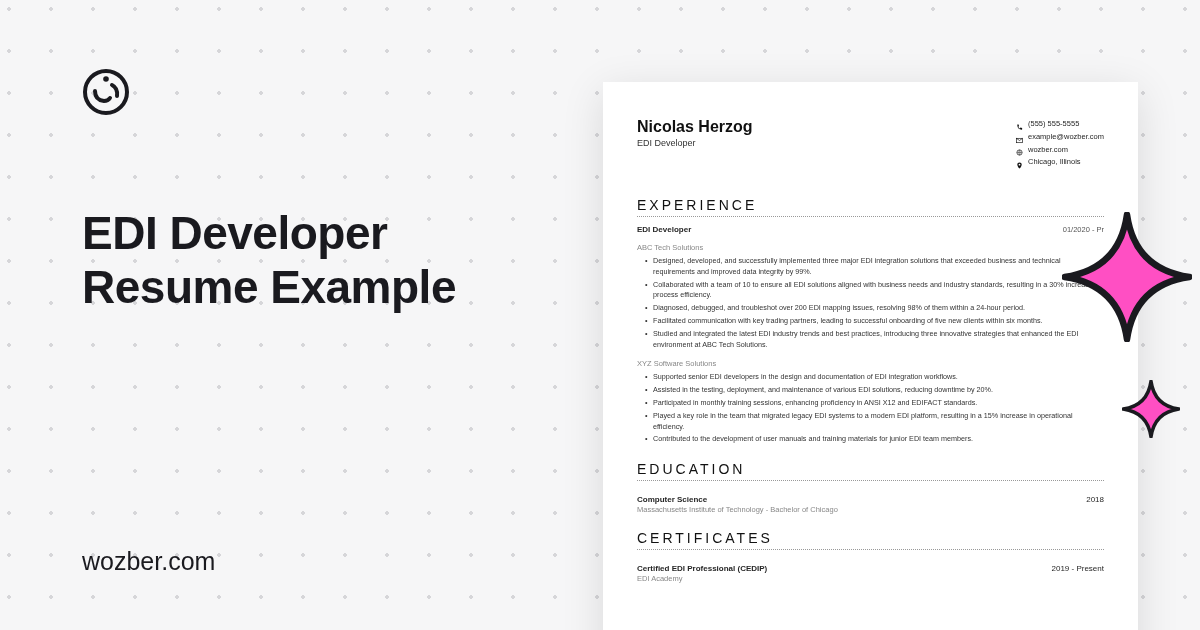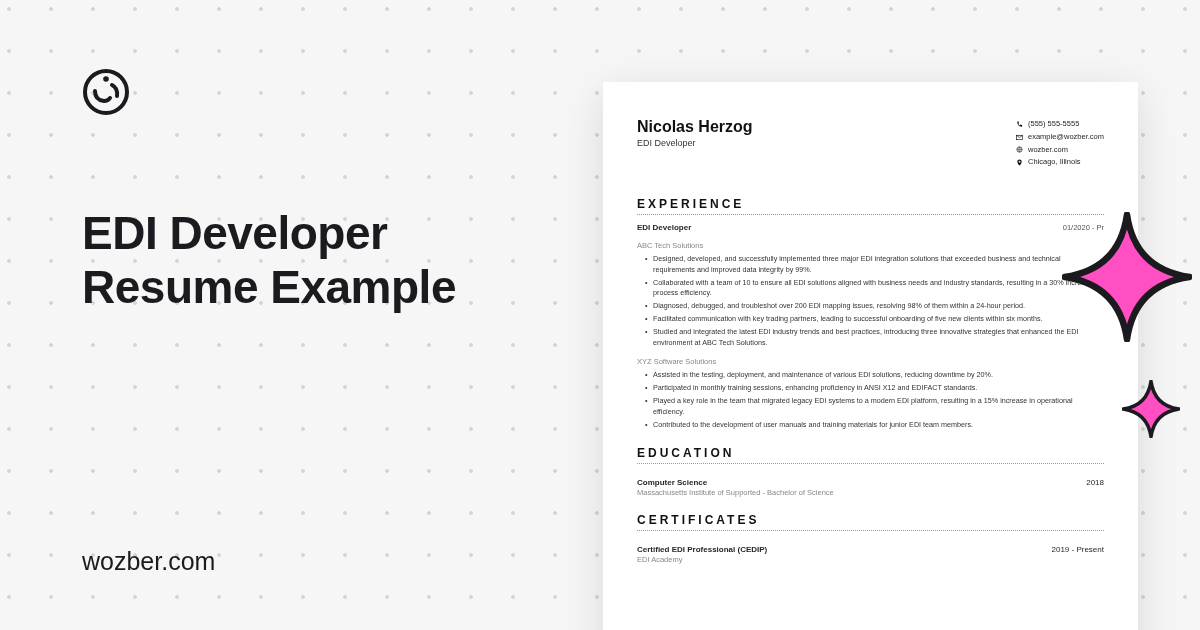--- a/index.html
+++ b/index.html
@@ -68,25 +68,25 @@
   margin-bottom: 2px;
 }
 .role {
   font-size: 9px;
   color: #333;
 }
 .contacts {
   font-size: 7.5px;
   line-height: 1.7;
 }
-.contact-row { display: flex; align-items: center; gap: 5px; }
+.contact-row { display: flex; align-items: flex-end; gap: 5px; }
 .contact-row svg { width: 7px; height: 7px; flex-shrink: 0; }
 .section-title {
-  font-size: 12px;
-  font-weight: 700;
+  font-size: 14px;
+  font-weight: 400;
   letter-spacing: 3px;
   color: #111;
   border-bottom: 1px dotted #999;
   padding-bottom: 3px;
   margin-bottom: 8px;
   margin-top: 16px;
 }
 .job-head {
   display: flex;
   justify-content: space-between;
@@ -196,33 +196,34 @@
       <li>Collaborated with a team of 10 to ensure all EDI solutions aligned with business needs and industry standards, resulting in a 30% increase in process efficiency.</li>
       <li>Diagnosed, debugged, and troubleshot over 200 EDI mapping issues, resolving 98% of them within a 24-hour period.</li>
       <li>Facilitated communication with key trading partners, leading to successful onboarding of five new clients within six months.</li>
       <li>Studied and integrated the latest EDI industry trends and best practices, introducing three innovative strategies that enhanced the EDI environment at ABC Tech Solutions.</li>
     </ul>
   </div>
 
   <div>
     <div class="job-company">XYZ Software Solutions</div>
     <ul class="bullets">
+      <li>Supported senior EDI developers in the design and documentation of EDI integration workflows.</li>
       <li>Assisted in the testing, deployment, and maintenance of various EDI solutions, reducing downtime by 20%.</li>
       <li>Participated in monthly training sessions, enhancing proficiency in ANSI X12 and EDIFACT standards.</li>
       <li>Played a key role in the team that migrated legacy EDI systems to a modern EDI platform, resulting in a 15% increase in operational efficiency.</li>
       <li>Contributed to the development of user manuals and training materials for junior EDI team members.</li>
     </ul>
   </div>
 
   <div class="section-title">EDUCATION</div>
   <div class="edu-row">
     <span class="edu-title">Computer Science</span>
     <span>2018</span>
   </div>
-  <div class="edu-sub">Massachusetts Institute of Supported - Bachelor of Science</div>
+  <div class="edu-sub">Massachusetts Institute of Technology - Bachelor of Chicago</div>
 
   <div class="section-title">CERTIFICATES</div>
   <div class="cert-row">
     <span class="cert-title">Certified EDI Professional (CEDIP)</span>
     <span>2019 - Present</span>
   </div>
   <div class="cert-sub">EDI Academy</div>
 </div>
 
 <div class="sparkle sparkle-lg">

